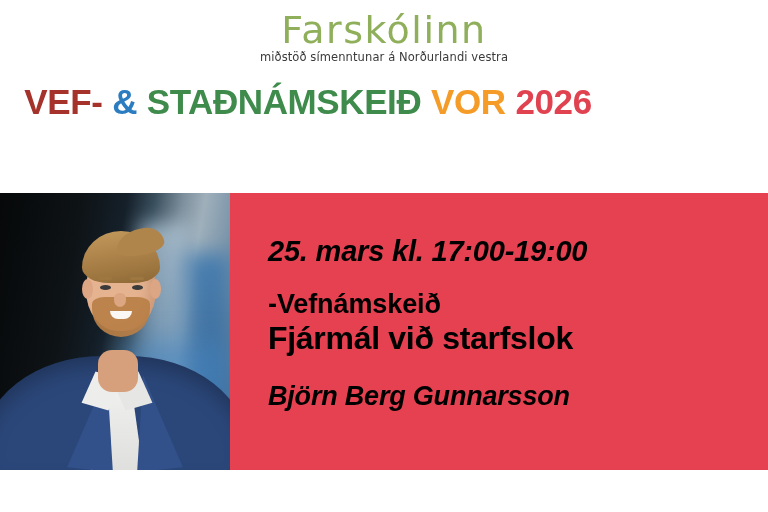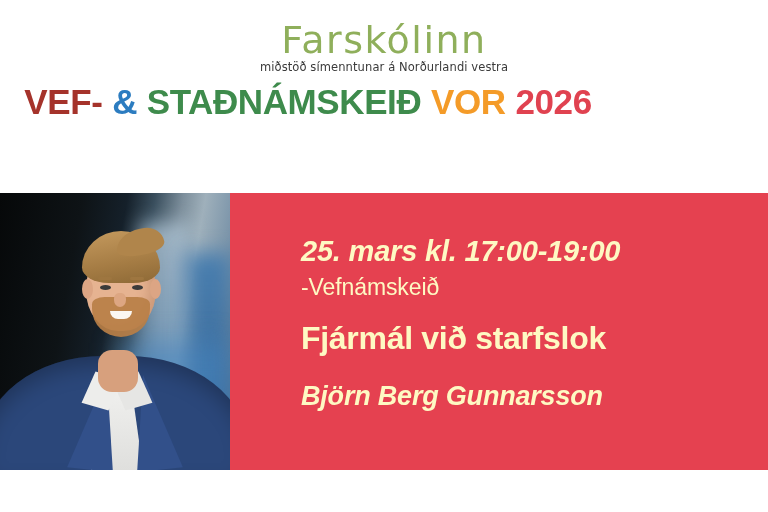--- a/index.html
+++ b/index.html
@@ -29,21 +29,21 @@
     height: 62px;
     text-align: center;
   }
   .logo-word {
     font-family: "DejaVu Sans", sans-serif;
     font-size: 38px;
     font-weight: 400;
     letter-spacing: 1.5px;
     color: #8FAF5B;
     line-height: 40px;
-    padding-top: 20px;
+    padding-top: 10px;
   }
   .logo-sub {
     font-family: "DejaVu Sans", sans-serif;
     font-size: 11.5px;
     font-weight: 400;
     color: #3a3a3a;
     letter-spacing: 0.1px;
     line-height: 14px;
     margin-top: 0;
   }
@@ -260,35 +260,34 @@
     position: absolute;
     top: 0;
     left: 230px;
     width: 538px;
     height: 277px;
     background: #E54150;
   }
   .txt {
     position: absolute;
     left: 38px;
-    color: #fef9c3;
+    color: #000000;
     white-space: nowrap;
-    margin-left: 33px;
   }
   .line-date {
     top: 42px;
     font-size: 29px;
     font-weight: bold;
     font-style: italic;
     letter-spacing: -0.2px;
   }
   .line-kind {
-    top: 81px;
-    font-size: 23px;
-    font-weight: 400;
+    top: 96px;
+    font-size: 27px;
+    font-weight: 700;
     letter-spacing: -0.1px;
   }
   .line-topic {
     top: 127px;
     font-size: 32px;
     font-weight: bold;
     letter-spacing: -0.3px;
   }
   .line-speaker {
     top: 188px;

